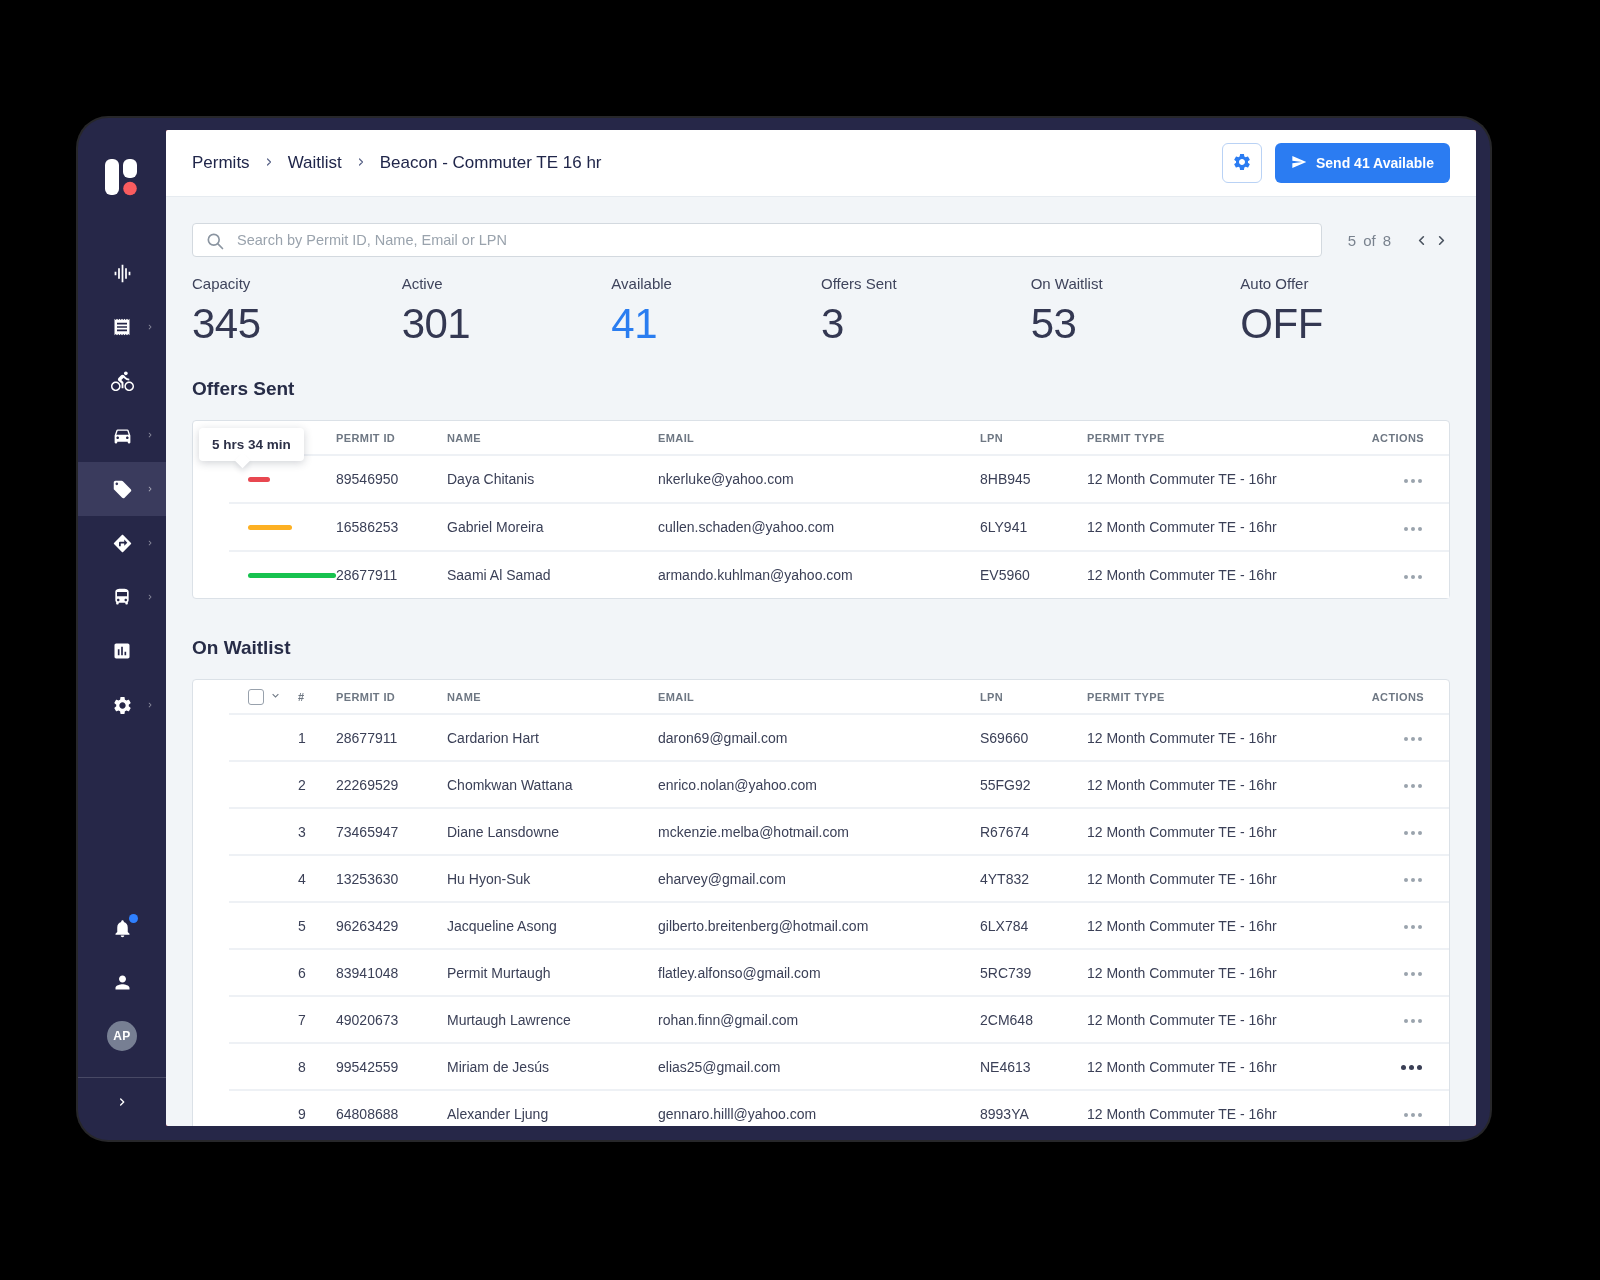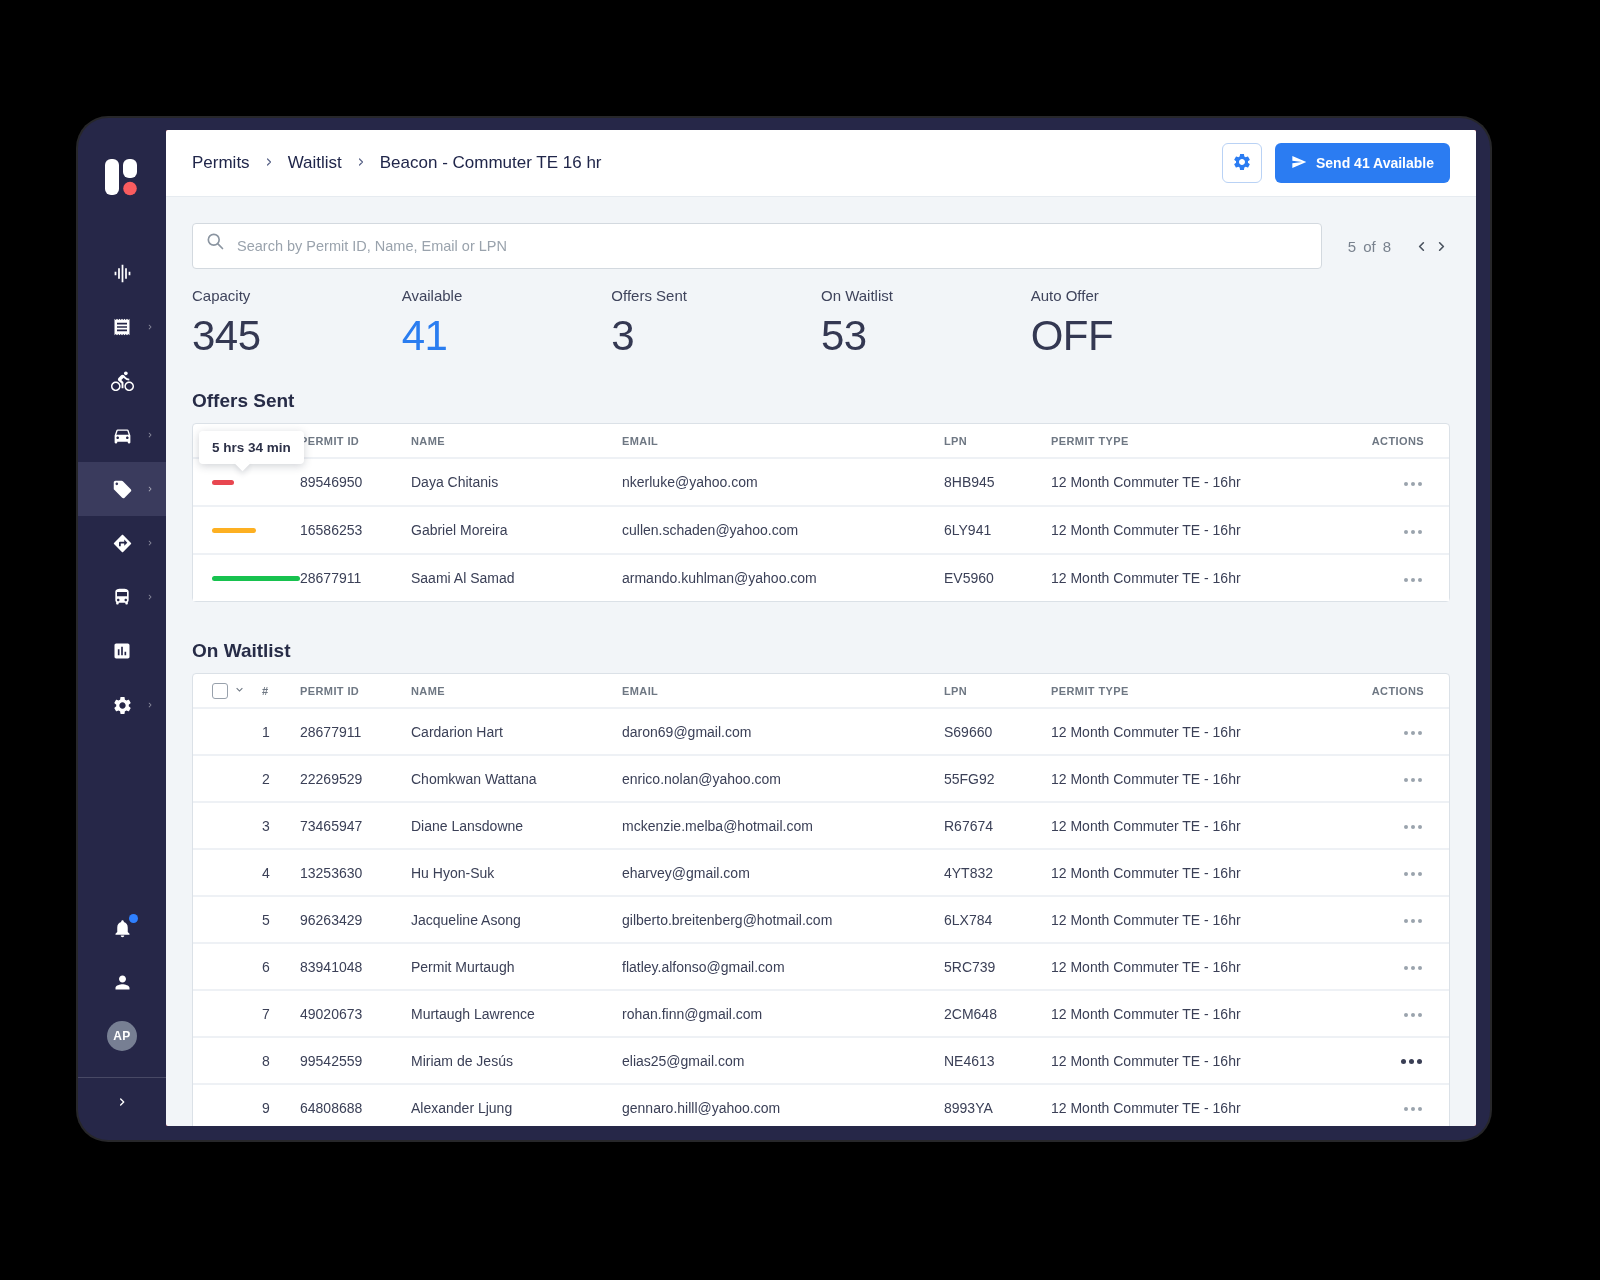--- a/index.html
+++ b/index.html
@@ -37,35 +37,35 @@
   .crumb.link{cursor:pointer;}
   .topbar-actions{margin-left:auto;display:flex;align-items:center;gap:13px;}
   .gear-btn{width:40px;height:40px;border:1px solid #b9d2f5;border-radius:6px;background:#fff;display:flex;
     align-items:center;justify-content:center;cursor:pointer;box-sizing:border-box;}
   .send-btn{height:40px;border:none;border-radius:6px;background:#2b7cf2;color:#fff;font-size:14px;font-weight:700;
     display:flex;align-items:center;gap:9px;padding:0 16px;cursor:pointer;font-family:inherit;}
   
   .body{flex:1;background:#f2f5f8;padding:0 26px;overflow:hidden;}
   .toolbar{margin-top:26px;display:flex;align-items:center;}
   .search{flex:1;position:relative;}
-  .search input{width:100%;height:46px;box-sizing:border-box;border:1px solid #d3d9df;border-radius:4px;
+  .search input{width:100%;height:34px;box-sizing:border-box;border:1px solid #d3d9df;border-radius:4px;
     padding:0 10px 0 44px;font-size:14.5px;color:#333a4a;background:#fff;font-family:inherit;outline:none;}
   .search input::placeholder{color:#9aa3ad;}
   .search-icon{position:absolute;left:13px;top:8px;}
   .pager{margin-left:26px;display:flex;align-items:center;gap:7px;font-size:15px;color:#79828e;}
   .pager .arrows{display:flex;align-items:center;gap:2px;margin-left:14px;}
   .pager .arrow{cursor:pointer;display:flex;align-items:center;justify-content:center;width:18px;height:22px;}
   
   .stats{margin-top:18px;display:grid;grid-template-columns:repeat(6,1fr);}
   .stat-label{font-size:15px;color:#3f445c;}
   .stat-value{margin-top:8px;font-size:42px;color:#343852;letter-spacing:-.5px;}
   .stat-value.blue{color:#2a7df0;}
   
   .section-title{margin-top:30px;font-size:19px;font-weight:700;color:#272c47;}
-  .card{position:relative;margin-top:11px;background:#fff;border:1px solid #dbe1e7;border-radius:4px;}
+  .card{position:relative;margin-top:20px;background:#fff;border:1px solid #dbe1e7;border-radius:4px;padding-left:36px;}
   .thead{display:grid;align-items:center;height:33px;}
   .trow{display:grid;align-items:center;height:45px;border-top:2px solid #eef1f5;background:#fff;}
   .offers .thead,.offers .trow{grid-template-columns:88px 111px 211px 322px 107px 1fr 84px;padding:0 19px;}
   .waitlist .thead,.waitlist .trow{grid-template-columns:50px 38px 111px 211px 322px 107px 1fr 84px;padding:0 19px;}
   .offers .trow{height:46px;}
   .th{font-size:11px;font-weight:700;color:#6e7783;letter-spacing:.4px;}
   .td{font-size:14px;color:#3b4057;}
   .th-actions,.td-actions{text-align:right;padding-right:6px;}
   .dots{display:inline-flex;gap:3px;cursor:pointer;padding:6px 2px;}
   .dots i{width:4px;height:4px;border-radius:50%;background:#9aa3ad;}
@@ -290,20 +290,24 @@
               </span>
             </div>
           </div>
 
           <div class="stats">
             <div class="stat">
               <div class="stat-label">Capacity</div>
               <div class="stat-value">345</div>
             </div>
             <div class="stat">
+              <div class="stat-label">Active</div>
+              <div class="stat-value">301</div>
+            </div>
+            <div class="stat">
               <div class="stat-label">Available</div>
               <div class="stat-value blue">41</div>
             </div>
             <div class="stat">
               <div class="stat-label">Offers Sent</div>
               <div class="stat-value">3</div>
             </div>
             <div class="stat">
               <div class="stat-label">On Waitlist</div>
               <div class="stat-value">53</div>

